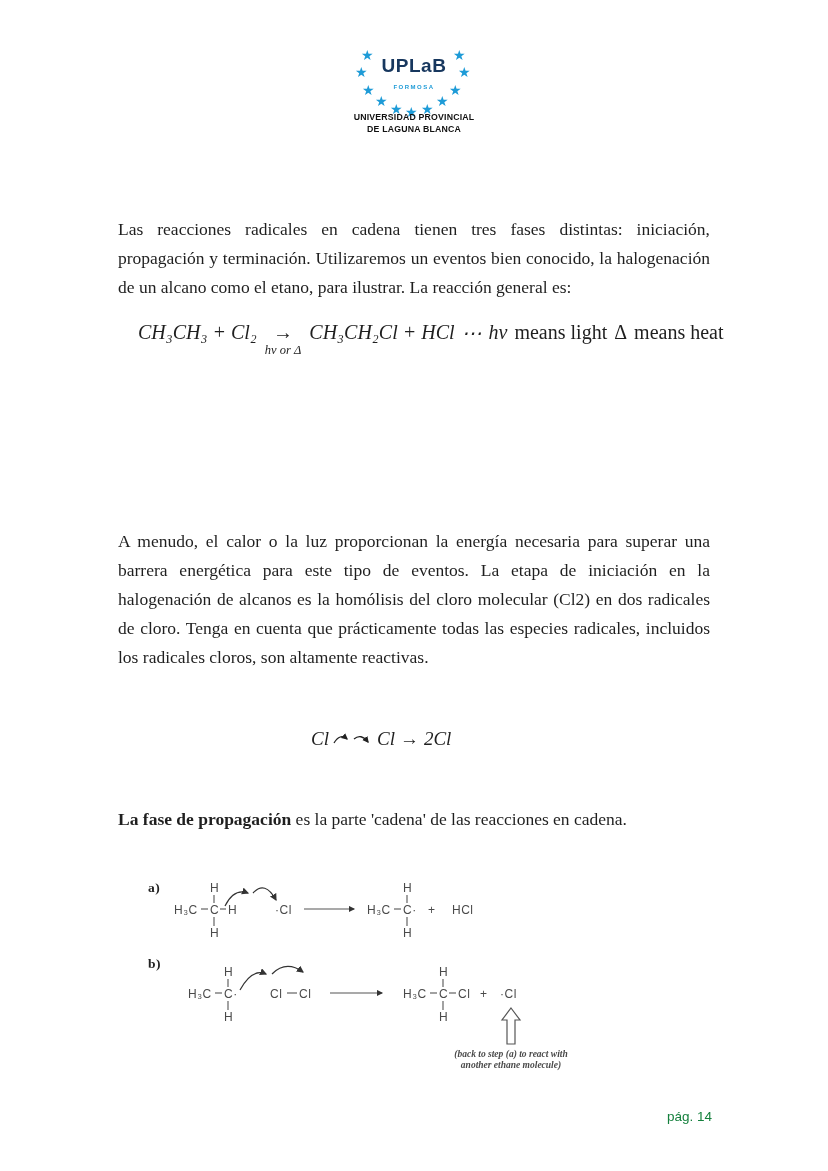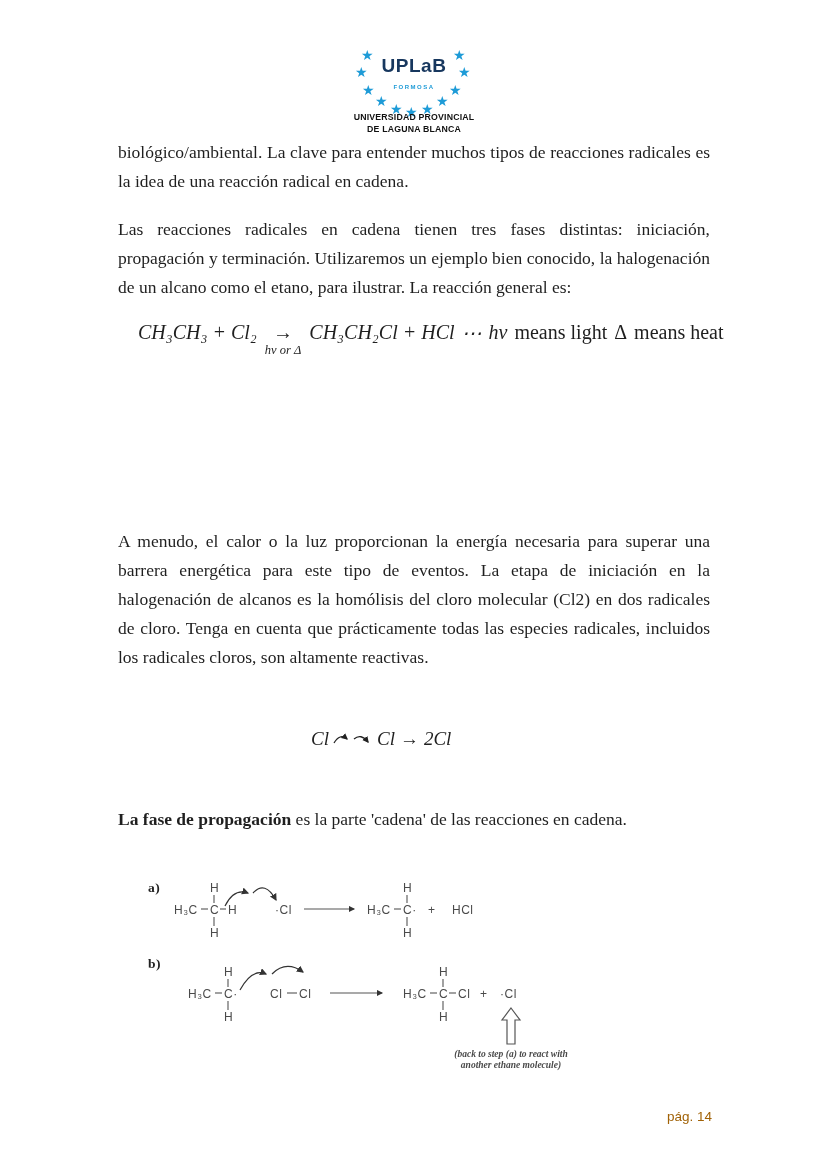--- a/index.html
+++ b/index.html
@@ -63,21 +63,21 @@
     font-family:"Liberation Sans", sans-serif; font-size:12px; fill:#4a4a4a;
     letter-spacing:.5px;
   }
   .diag text.dlabel { font-family:"Liberation Serif", serif; font-weight:bold; font-size:13.5px; fill:#222; }
   .diag text.cap { font-family:"Liberation Serif", serif; font-style:italic; font-weight:bold; font-size:9.5px; fill:#4a4a4a; letter-spacing:0; }
   .diag line, .diag path.bondless { stroke:#555; stroke-width:1.1; fill:none; }
   .diag path.curve { stroke:#333; stroke-width:1.2; fill:none; }
   
   .page-number {
     position:absolute; top:1109px; right:116px;
-    font-family:"Liberation Sans", sans-serif; font-size:13.5px; color:#a16207;
+    font-family:"Liberation Sans", sans-serif; font-size:13.5px; color:#15803d;
   }
 </style>
 </head>
 <body>
 
 <div class="page">
 
   <div class="logo-box">
     <span class="star" style="left:7px;top:3px">★</span>
     <span class="star" style="left:1px;top:20px">★</span>
@@ -91,22 +91,21 @@
     <span class="star" style="left:82px;top:49px">★</span>
     <span class="star" style="left:95px;top:38px">★</span>
     <div class="logo-acronym">UPLaB</div>
     <div class="logo-subtext">FORMOSA</div>
   </div>
   <div class="institution">
     <div>UNIVERSIDAD PROVINCIAL</div>
     <div>DE LAGUNA BLANCA</div>
   </div>
 
-  <p class="para p1">biológico/ambiental. La clave para entender muchos tipos de reacciones radicales es la idea de una reacción radical en cadena.</p>
-  <p class="para p2">Las reacciones radicales en cadena tienen tres fases distintas: iniciación, propagación y terminación. Utilizaremos un ejemplo bien conocido, la halogenación de un alcano como el etano, para ilustrar. La reacción general es:</p>
+  <p class="para p2">Las reacciones radicales en cadena tienen tres fases distintas: iniciación, propagación y terminación. Utilizaremos un eventos bien conocido, la halogenación de un alcano como el etano, para ilustrar. La reacción general es:</p>
 
   <div class="eq1">
     <span class="sym">CH₃CH₃ + Cl₂</span>
     <span class="arrow-stack">
       <span class="arr">→</span>
       <span class="cond">hν or Δ</span>
     </span>
     <span class="sym">CH₃CH₂Cl + HCl</span>
     <span class="sym gap">⋯</span>
     <span class="sym gap">hν</span>

